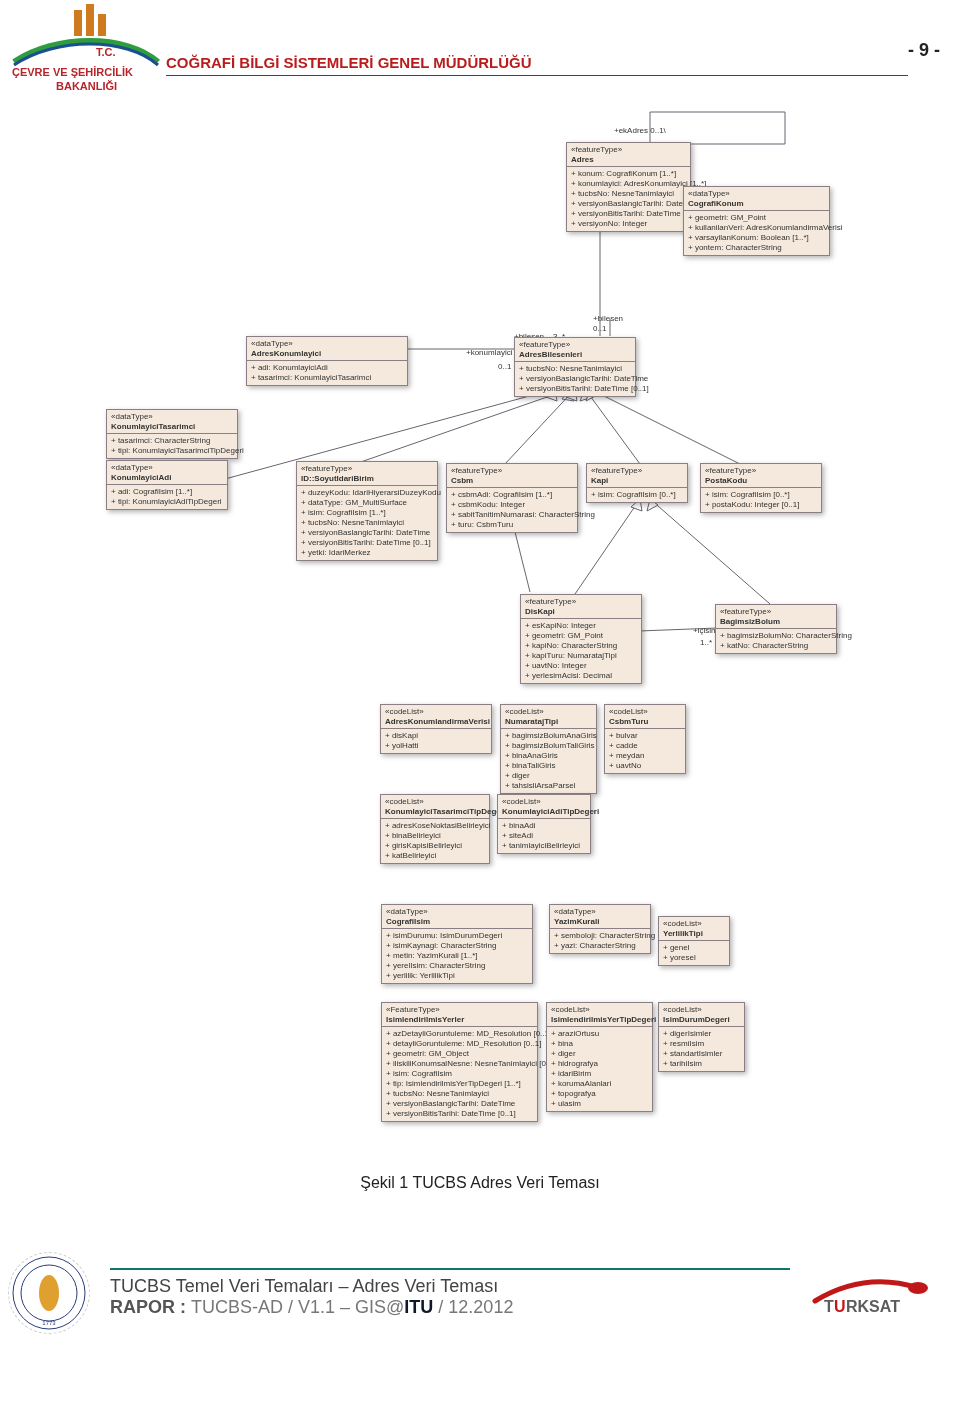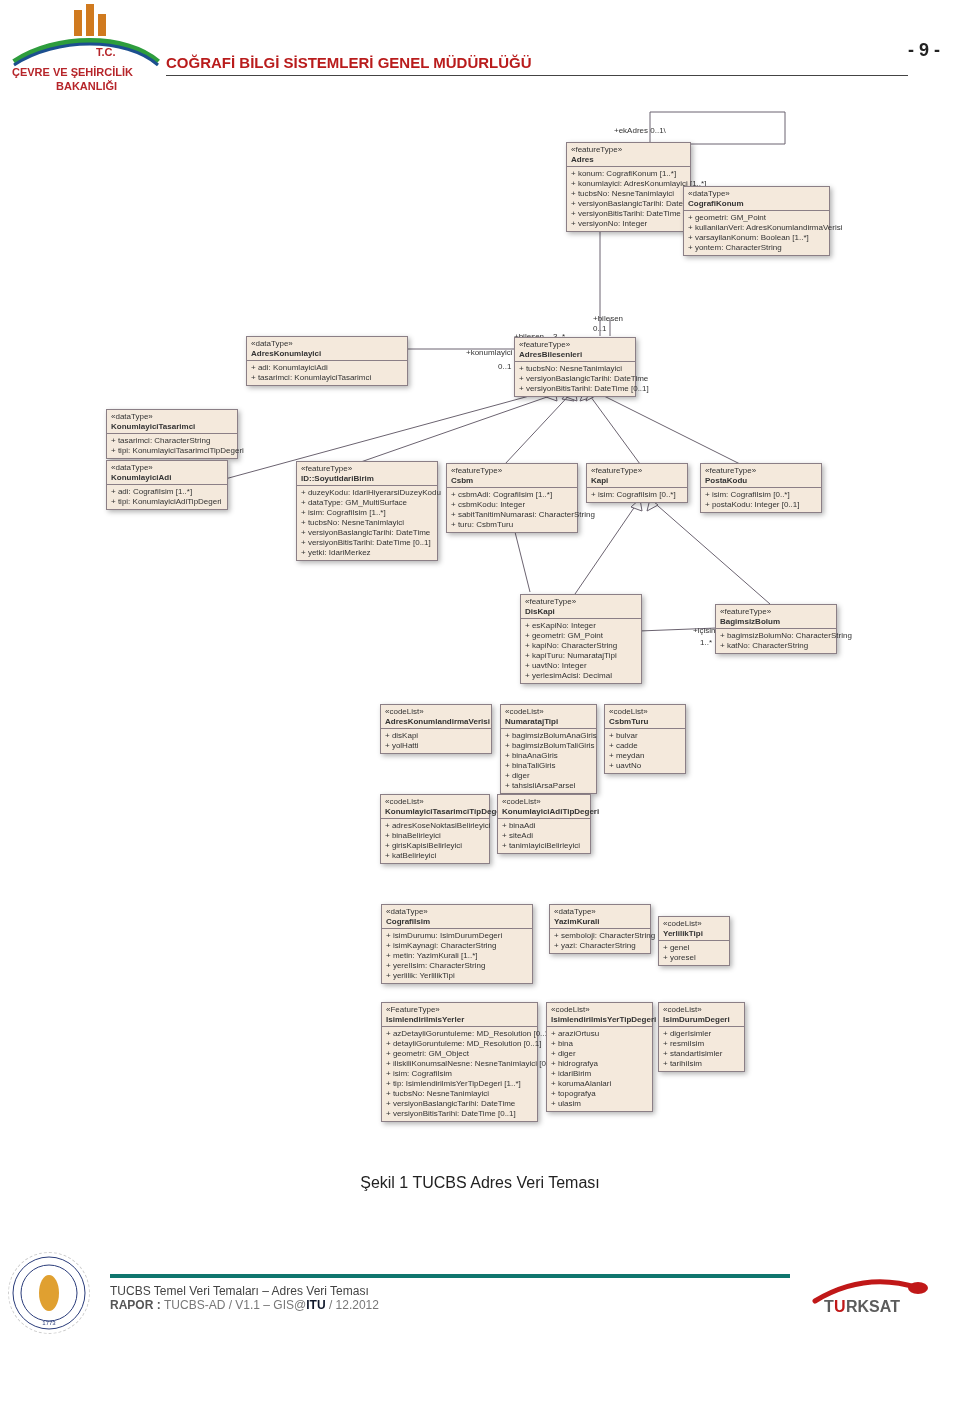--- a/index.html
+++ b/index.html
@@ -12,21 +12,21 @@
 .diagram{position:relative;width:960px;height:1050px}
 .uml-box{position:absolute;background:#f4e9dc;border:1px solid #8b7f86;box-shadow:2px 2px 5px rgba(0,0,0,0.3);font-size:8px;color:#333}
 .uml-head{border-bottom:1px solid #8b7f86;text-align:left;padding:2px 4px;line-height:1.2}
 .uml-stereo{display:block}
 .uml-name{font-weight:bold}
 .uml-body{padding:2px 4px;line-height:1.25}
 .uml-body div{white-space:nowrap}
 .figure-caption{text-align:center;font-size:16px;color:#222;margin:20px 0 60px 0}
 .footer{display:flex;align-items:center;padding:0 20px 10px 8px}
 .logo-itu{width:80px;height:80px;border:1px dashed #ccc;border-radius:50%}
-.footer-text{flex:1;border-top:4px solid #0f766e;padding-top:6px;margin:3px 20px;font-size:12px}
+.footer-text{flex:1;border-top:2px solid #0f766e;padding-top:6px;margin:3px 20px;font-size:18px}
 .conn-label{position:absolute;font-size:8px;color:#333}
 svg.connectors path{stroke:#6b6370;stroke-width:1;fill:none}
 svg.connectors polygon{fill:#fff;stroke:#6b6370;stroke-width:1}
 </style>
 </head>
 <body>
 
 <div class="header">
   <div class="logo-ministry">
     <svg viewBox="0 0 160 100">

